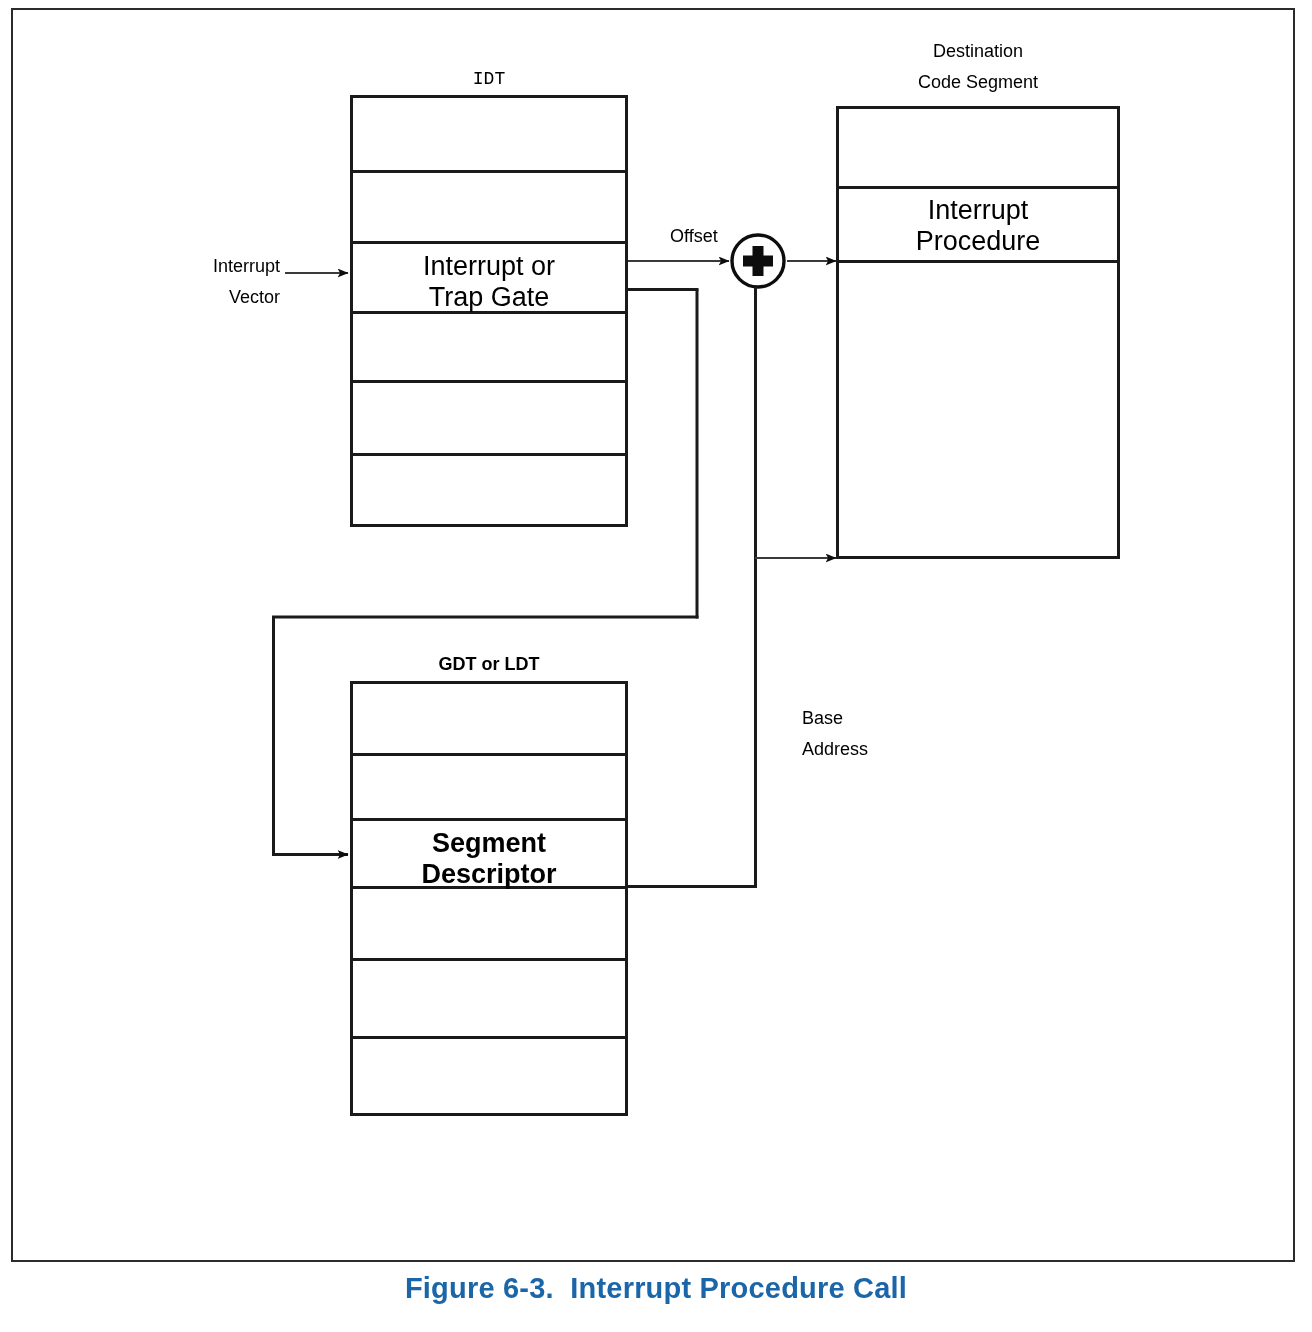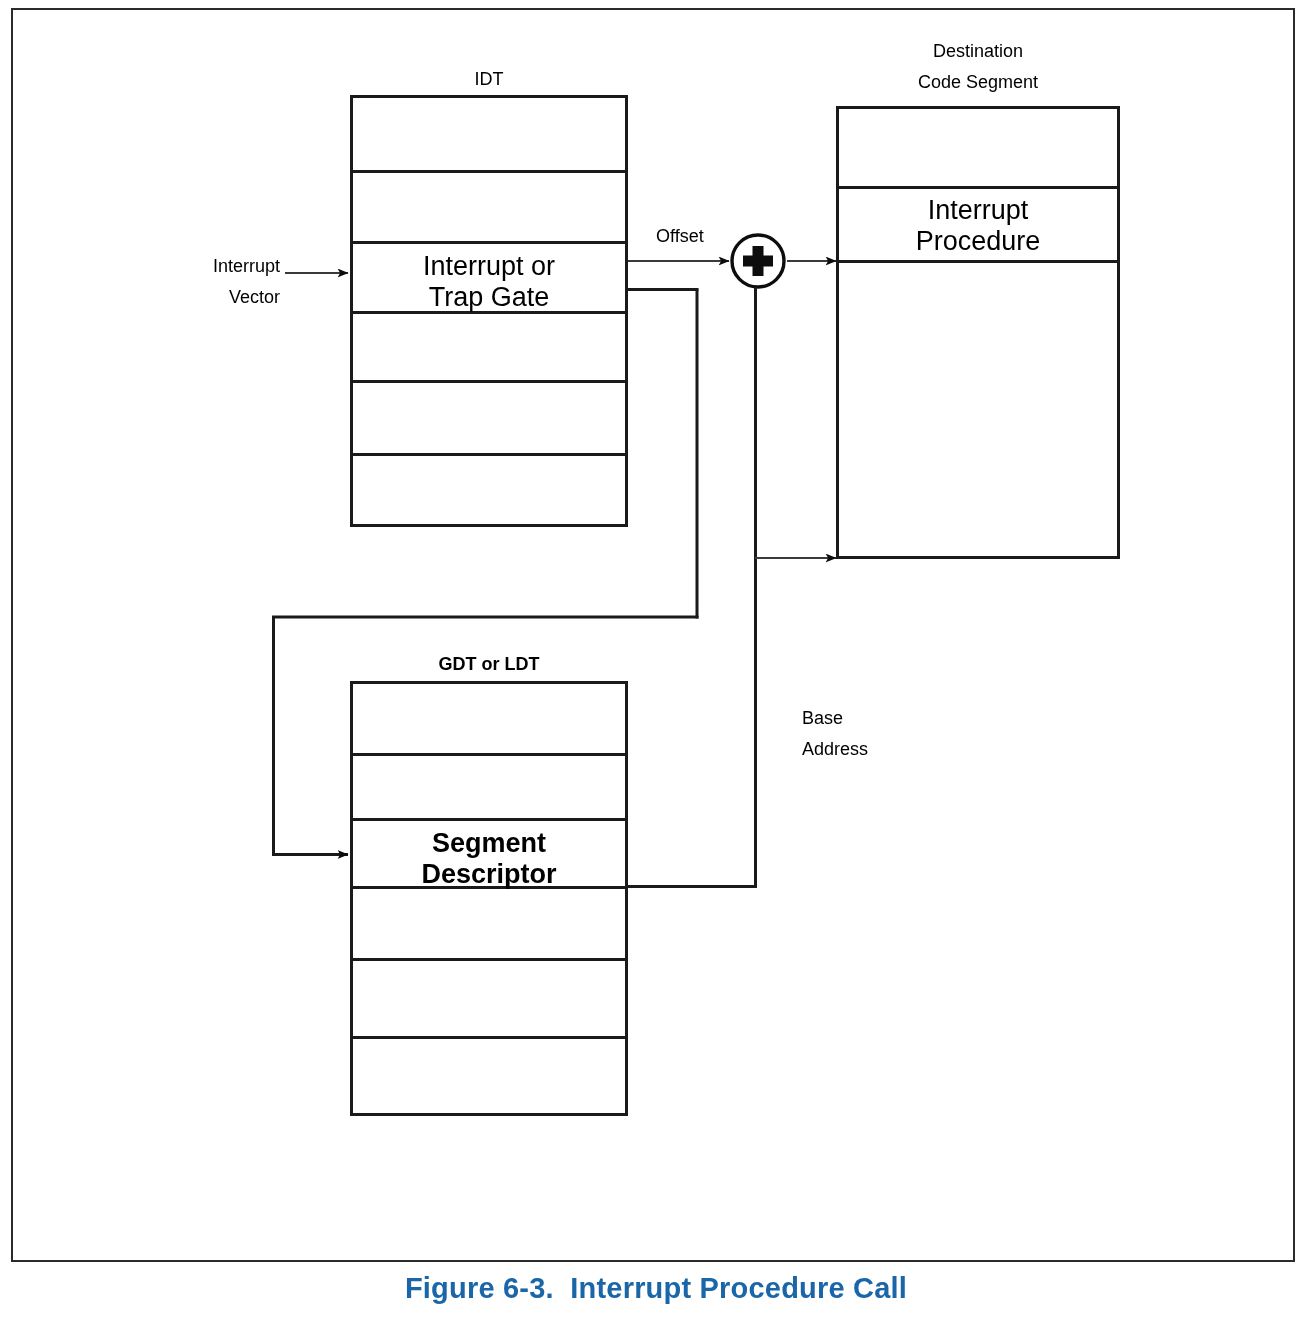--- a/index.html
+++ b/index.html
@@ -124,21 +124,21 @@
 
     <g>
       <line x1="627" y1="289.5" x2="698.5" y2="289.5" stroke="#1a1a1a" stroke-width="3"></line>
       <line x1="697" y1="289.5" x2="697" y2="618.5" stroke="#1a1a1a" stroke-width="3"></line>
       <line x1="272" y1="617" x2="698.5" y2="617" stroke="#1a1a1a" stroke-width="3"></line>
       <line x1="273.5" y1="617" x2="273.5" y2="855" stroke="#1a1a1a" stroke-width="3"></line>
       <line x1="272" y1="854.5" x2="348" y2="854.5" stroke="#1a1a1a" stroke-width="3" marker-end="url(#arrowhead)"></line>
     </g>
   </svg>
 
-  <div class="lbl center" style="left:350px; top:64px; width:278px;">IDT</div>
+  <div class="lbl center" style="left:350px; top:64px; width:278px;font-family:Liberation Mono, monospace;">IDT</div>
 
   <div class="tbl" style="left:350px; top:95px; width:278px; height:432px;">
     <div class="row" style="top:0px;   height:75px;"></div>
     <div class="row" style="top:75px;  height:71px;"></div>
     <div class="row" style="top:146px; height:70px;"></div>
     <div class="row" style="top:216px; height:69px;"></div>
     <div class="row" style="top:285px; height:73px;"></div>
     <div class="row last" style="top:358px; height:68px;"></div>
   </div>
   <div class="rowtext" style="left:350px; top:251px; width:278px;">Interrupt or<br>Trap Gate</div>
@@ -159,20 +159,20 @@
 
   <div class="tbl" style="left:836px; top:106px; width:284px; height:453px;">
     <div class="row" style="top:0px;   height:80px;"></div>
     <div class="row" style="top:80px; height:74px;"></div>
     <div class="row last" style="top:154px; height:293px;"></div>
   </div>
   <div class="rowtext" style="left:836px; top:195px; width:284px;">Interrupt<br>Procedure</div>
 
   <div class="lbl right" style="left:100px; top:251px; width:180px;">Interrupt<br>Vector</div>
 
-  <div class="lbl" style="left:656px; top:221px;text-align:right;">Offset</div>
+  <div class="lbl" style="left:670px; top:221px;text-align:right;">Offset</div>
 
 
   <div class="lbl" style="left:802px; top:703px;">Base<br>Address</div>
 
   <div class="caption" style="top:1272px;">Figure 6-3.  Interrupt Procedure Call</div>
 
 </div>
 
 </body></html>

